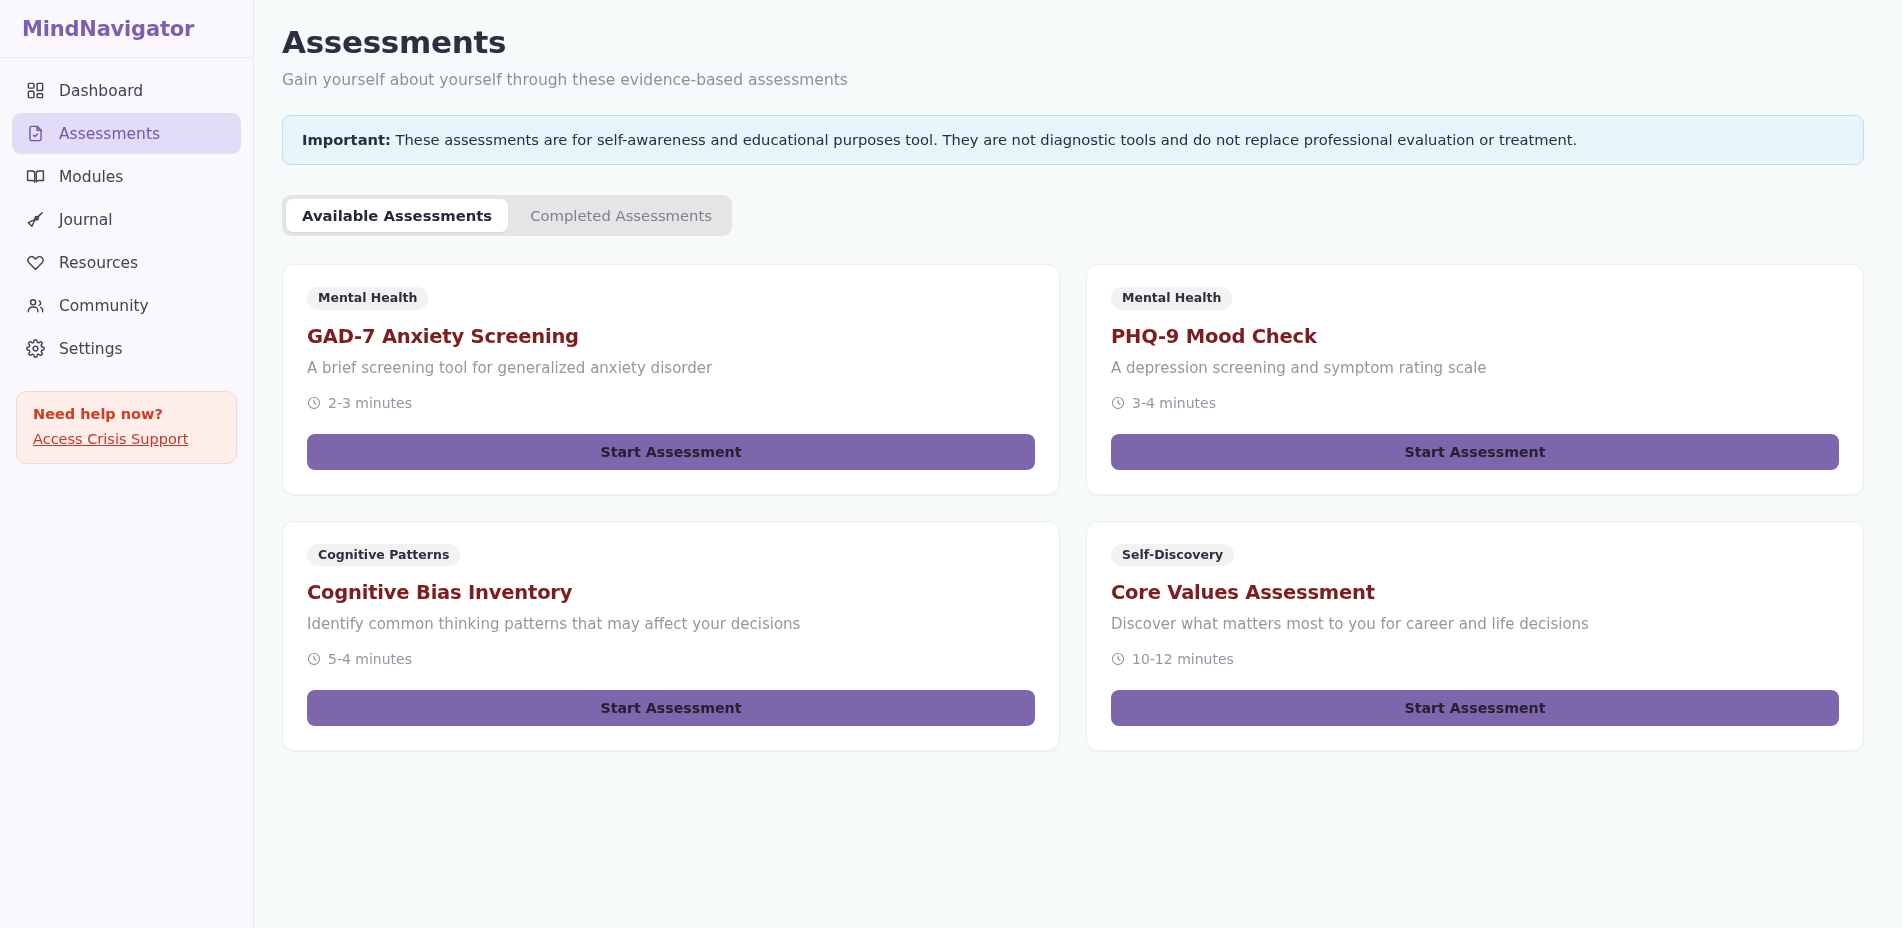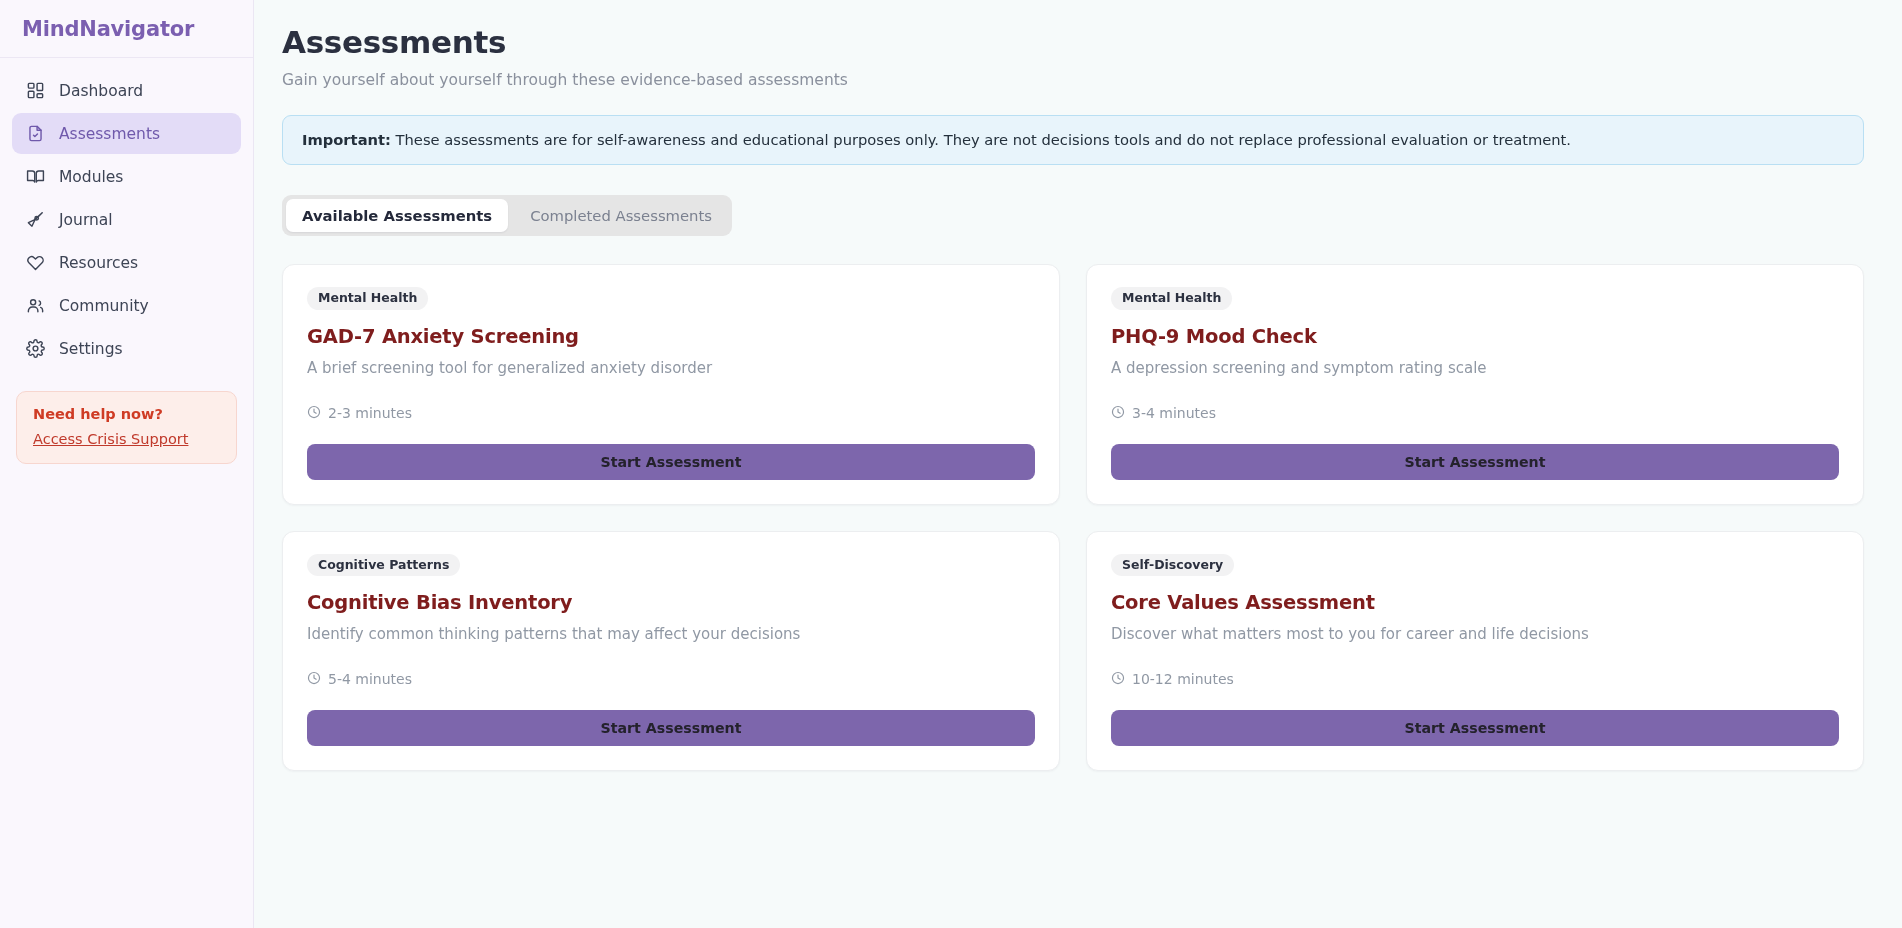--- a/index.html
+++ b/index.html
@@ -193,23 +193,23 @@
     letter-spacing: -0.2px;
   }
 
   .card-desc {
     margin-top: 11px;
     font-size: 15px;
     color: #9098a4;
   }
 
   .duration {
-    margin-top: 28px;
-    display: flex;
-    align-items: flex-start;
+    margin-top: 18px;
+    display: flex;
+    align-items: center;
     gap: 7px;
     font-size: 14px;
     color: #9098a4;
   }
   .duration svg { width: 14px; height: 14px; display: block; }
 
   .start-btn {
     margin-top: 23px;
     width: 100%;
     height: 36px;
@@ -323,21 +323,21 @@
     </div>
 
   </aside>
 
   <main class="main">
 
     <h1 class="page-title">Assessments</h1>
     <div class="page-subtitle">Gain yourself about yourself through these evidence-based assessments</div>
 
     <div class="notice">
-      <b>Important:</b><span> These assessments are for self-awareness and educational purposes only. They are not decisions tools and do not replace professional evaluation or treatment.</span>
+      <b>Important:</b><span> These assessments are for self-awareness and educational purposes tool. They are not diagnostic tools and do not replace professional evaluation or treatment.</span>
     </div>
 
     <div class="tabs">
       <div class="tab active">Available Assessments</div>
       <div class="tab">Completed Assessments</div>
     </div>
 
     <div class="card-grid">
 
       <div class="card">

